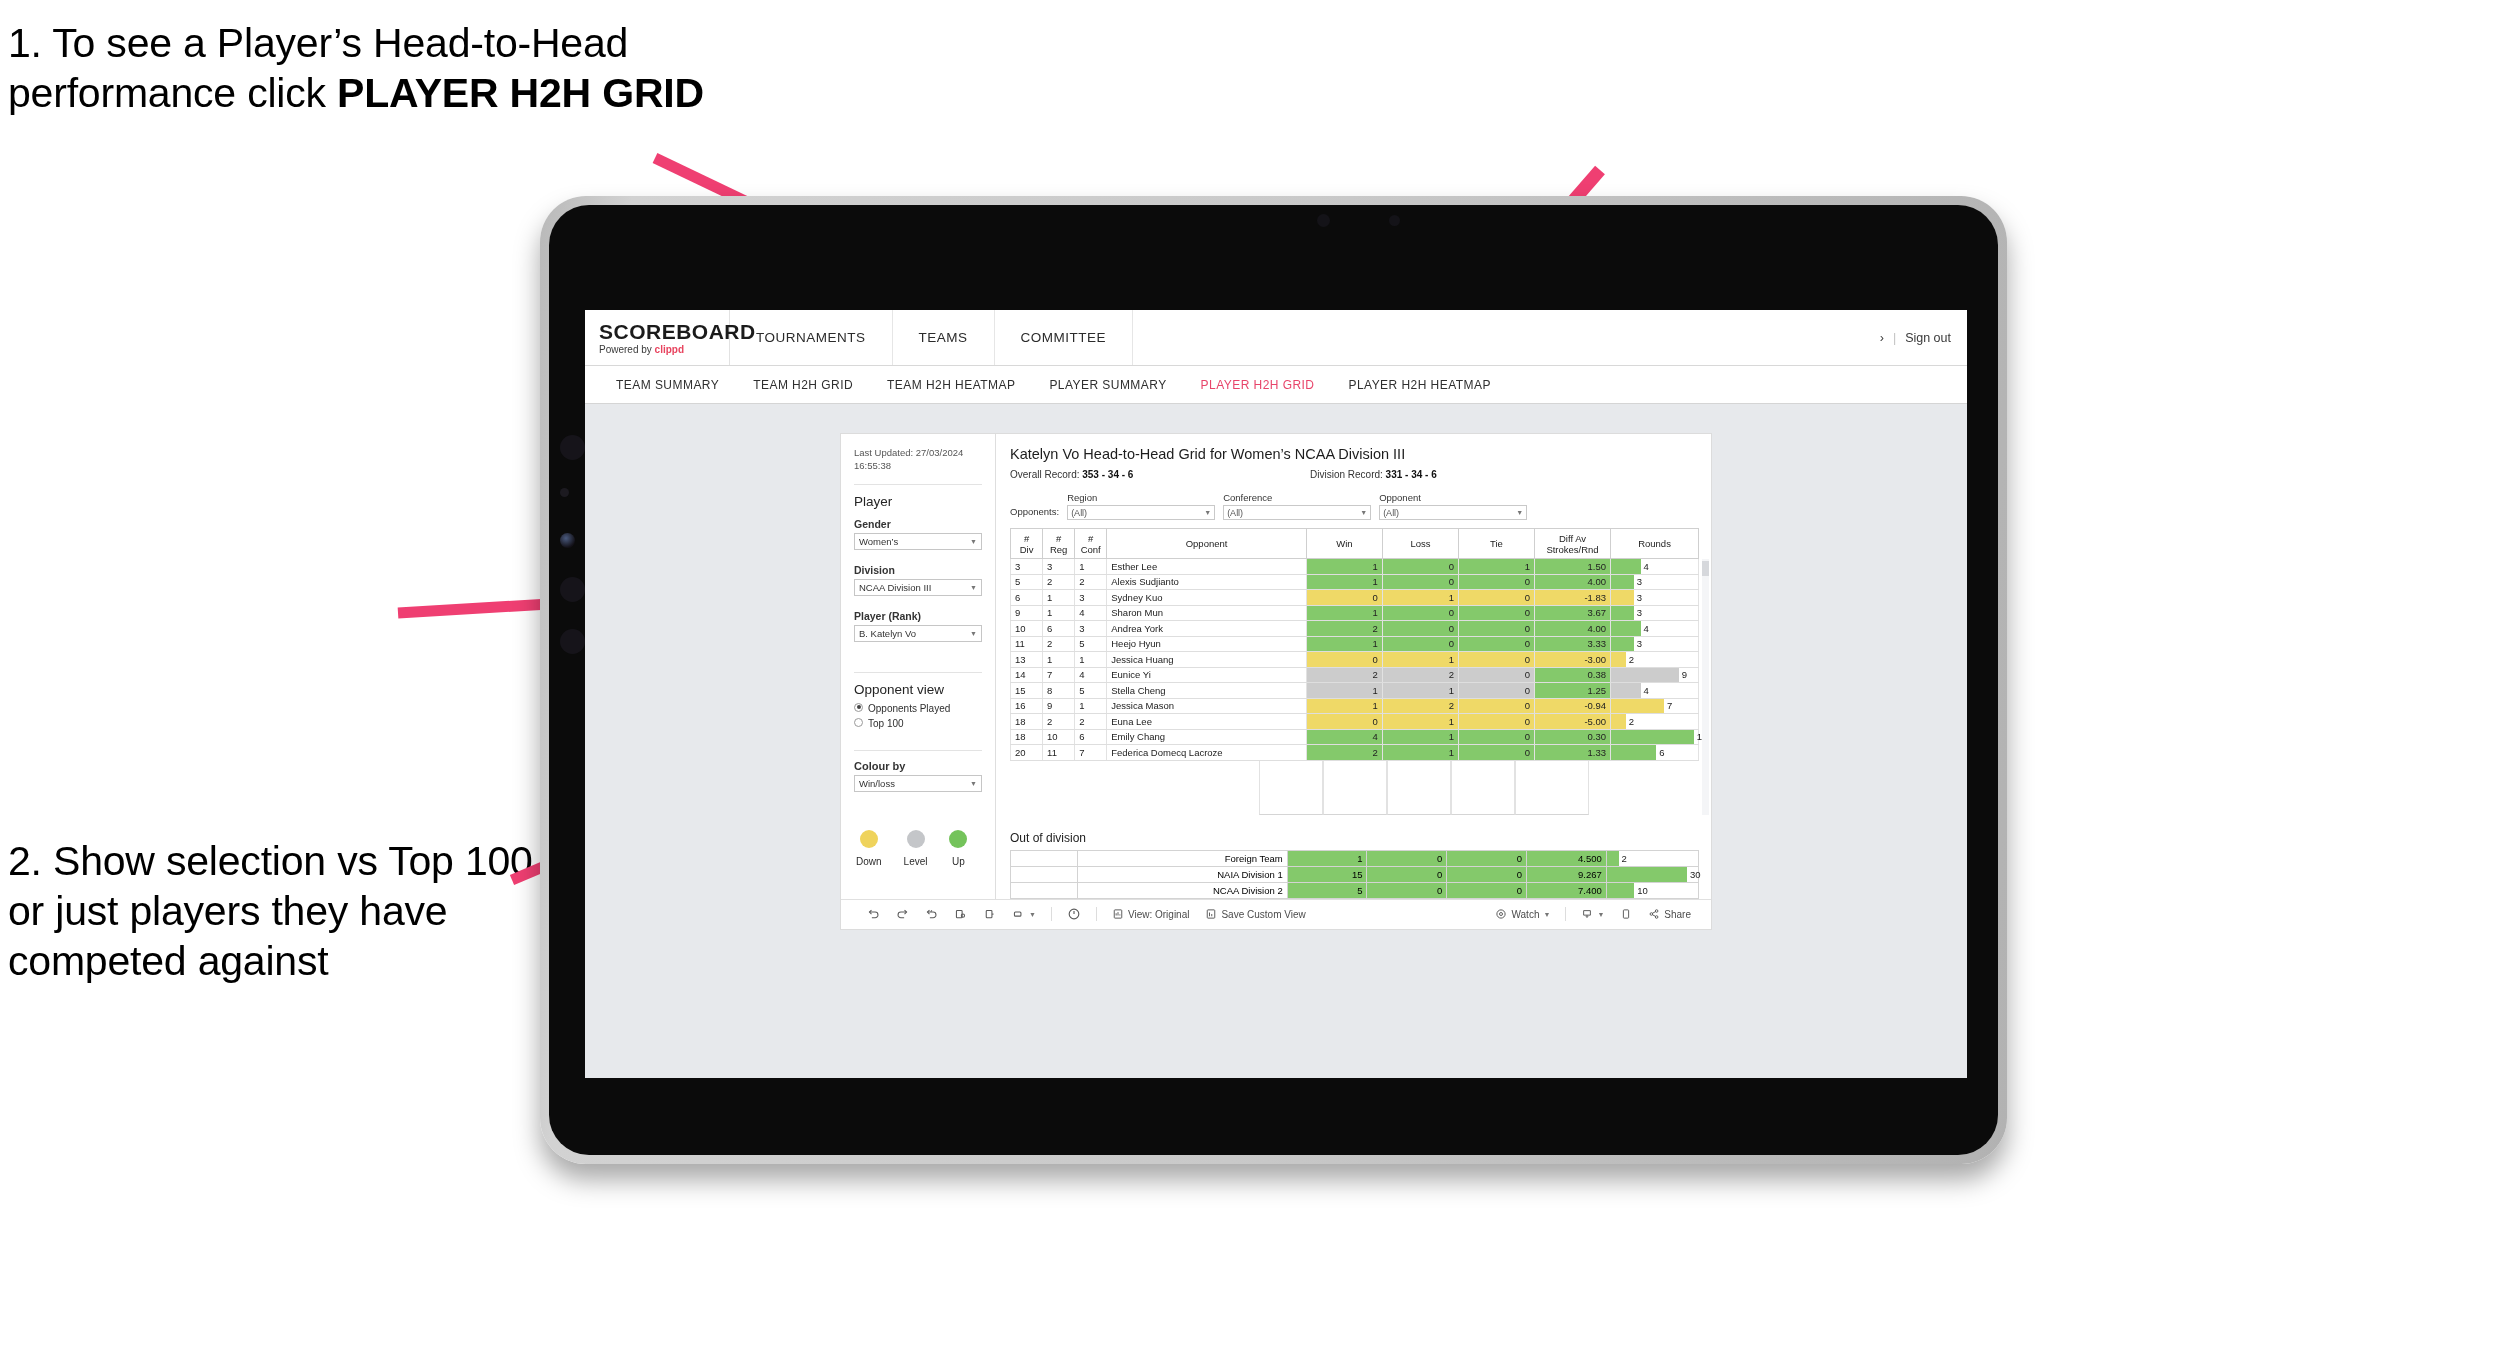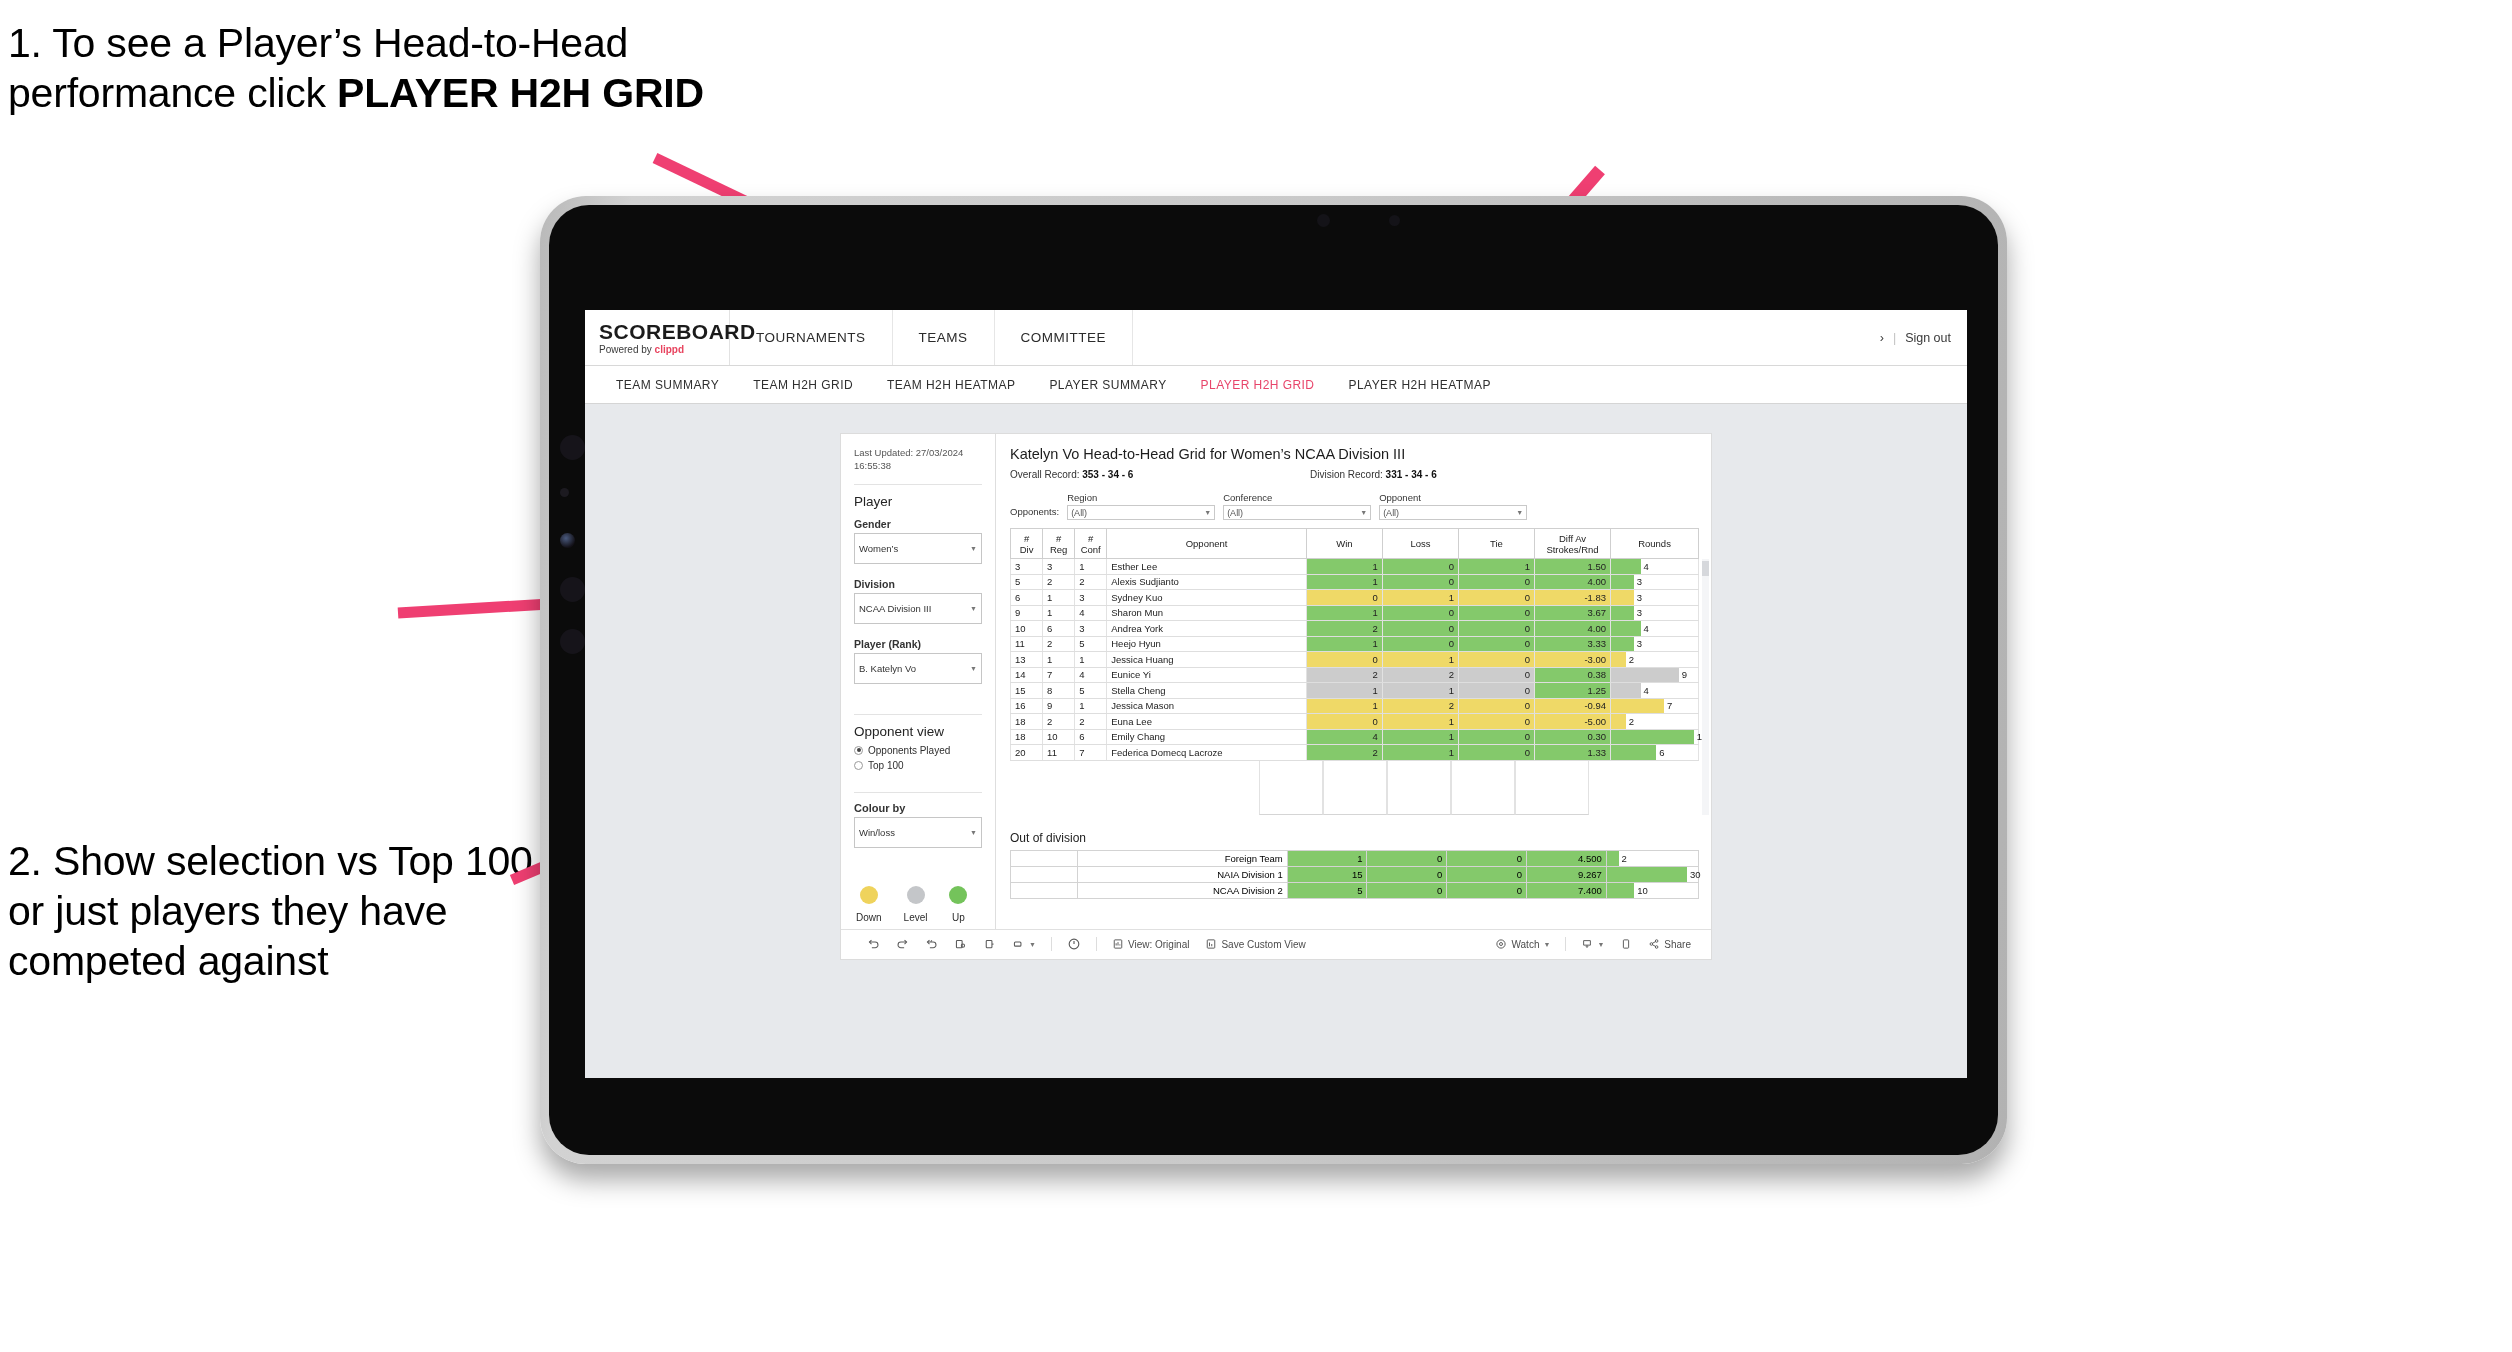--- a/index.html
+++ b/index.html
@@ -102,27 +102,27 @@
   #sheet-body { display:flex; }
 
   
   #filters { width: 155px; border-right:1px solid #dedede; padding: 13px 13px 6px 13px;
              display:flex; flex-direction:column; }
   #last-updated { font-size:9.5px; color:#555; line-height:1.35; }
   .fdiv { height:1px; background:#e3e3e3; margin:11px 0 9px 0; }
   .fgroup-title { font-size: 13.5px; color:#242424; margin-bottom: 9px; }
   .flabel { font-size: 10.5px; color:#333; font-weight:700; margin-bottom:3px; }
   .fselect {
-    height: 31px; border:1px solid #c6c6c6; background:#fff;
+    height: 17px; border:1px solid #c6c6c6; background:#fff;
     display:flex; align-items:center; justify-content:space-between;
     padding: 0 4px; font-size: 9.5px; color:#333; cursor:pointer;
     margin-bottom: 14px;
   }
   .caret { font-size: 7px; color:#777; }
-  .radio-row { display:flex; align-items:center; gap:5px; margin-bottom:4px; font-size:10px; color:#2e2e2e;}
+  .radio-row { display:flex; align-items:flex-start; gap:5px; margin-bottom:4px; font-size:10px; color:#2e2e2e;}
   .radio { width:9px; height:9px; border-radius:50%; border:1px solid #9a9a9a; background:#fff;
            display:flex; align-items:center; justify-content:center; flex:none; }
   .radio.on::after { content:""; width:4px; height:4px; border-radius:50%; background:#444; }
   #legend { display:flex; gap:22px; margin-top:24px; padding-left:2px; }
   .legend-item { display:flex; flex-direction:column; align-items:center; gap:8px; }
   .legend-dot { width:18px; height:18px; border-radius:50%; }
   .legend-label { font-size:10px; color:#2b2b2b; }
 
   
   #view { flex:1; padding: 12px 12px 0 14px; position:relative; }

